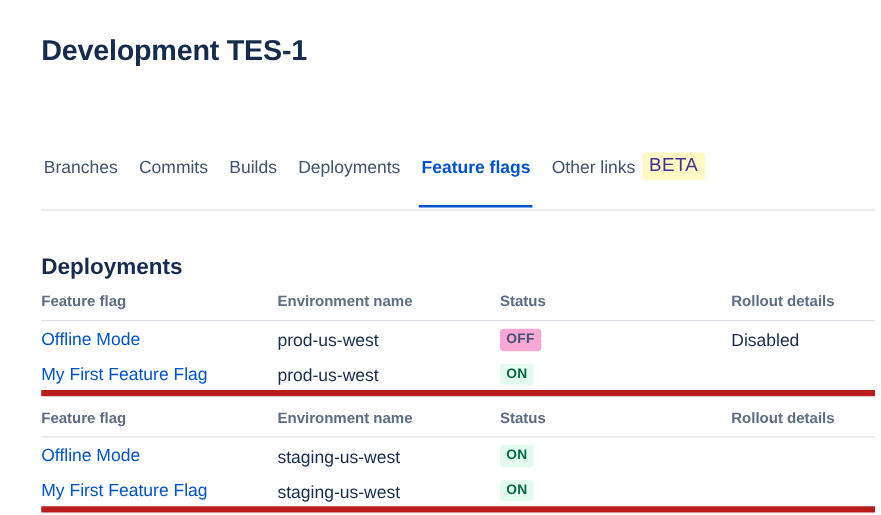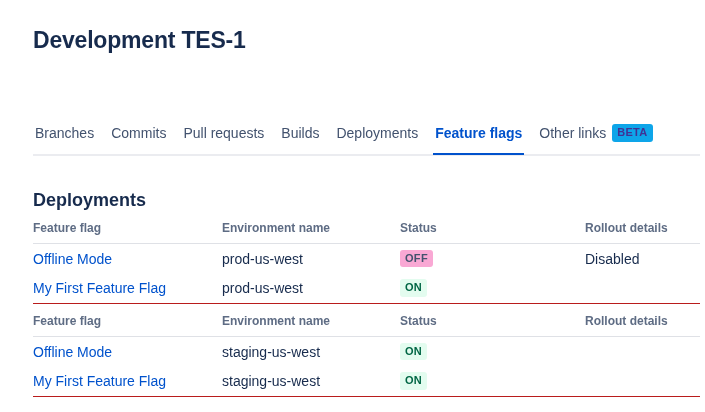--- a/index.html
+++ b/index.html
@@ -27,41 +27,41 @@
     display: flex;
     align-items: baseline;
     margin-top: 31px;
     border-bottom: 2px solid #EBECF0;
     width: 667px;
   }
   .tab {
     font-size: 14px;
     font-weight: 500;
     color: #42526E;
-    padding: 0 2px 12px 2px;
+    padding: 0 2px 23px 2px;
     margin-right: 13px;
     margin-bottom: -2px;
     border-bottom: 2px solid transparent;
     cursor: pointer;
     white-space: nowrap;
     display: inline-flex;
     align-items: center;
     gap: 6px;
   }
   .tab.active {
     color: #0052CC;
     border-bottom-color: #0052CC;
     font-weight: 600;
     margin-top: 40px;
   }
   .beta-badge {
-    background: #0ea5e9;
+    background: #fef9c3;
     color: #403294;
-    font-size: 11px;
-    font-weight: 700;
+    font-size: 15px;
+    font-weight: 400;
     letter-spacing: 0.3px;
     border-radius: 3px;
     padding: 2px 5px 2px 5px;
     line-height: 1.2;
   }
 
   
   .section-heading {
     font-size: 18px;
     font-weight: 700;
@@ -74,21 +74,21 @@
   .ff-row {
     display: grid;
     grid-template-columns: 189px 178px 185px 1fr;
     align-items: center;
   }
   .ff-row.header-row {
     border-bottom: 1px solid #DFE1E6;
     padding-bottom: 8px;
   }
   .ff-row.data-row { height: 30px; }
-  .ff-table .last-row { border-bottom: 1px solid #b91c1c; }
+  .ff-table .last-row { border-bottom: 5px solid #b91c1c; }
   .col-header {
     font-size: 12px;
     font-weight: 600;
     color: #5E6C84;
   }
   .flag-link {
     font-size: 14px;
     color: #0052CC;
     text-decoration: none;
     cursor: pointer;
@@ -114,21 +114,20 @@
 <body>
 
 <div class="container">
   <div class="content">
 
     <h1 class="page-title">Development TES-1</h1>
 
     <nav class="tabs">
       <span class="tab">Branches</span>
       <span class="tab">Commits</span>
-      <span class="tab">Pull requests</span>
       <span class="tab">Builds</span>
       <span class="tab">Deployments</span>
       <span class="tab active">Feature flags</span>
       <span class="tab">
         <span>Other links</span>
         <span class="beta-badge">BETA</span>
       </span>
     </nav>
 
     <section class="section-production">

